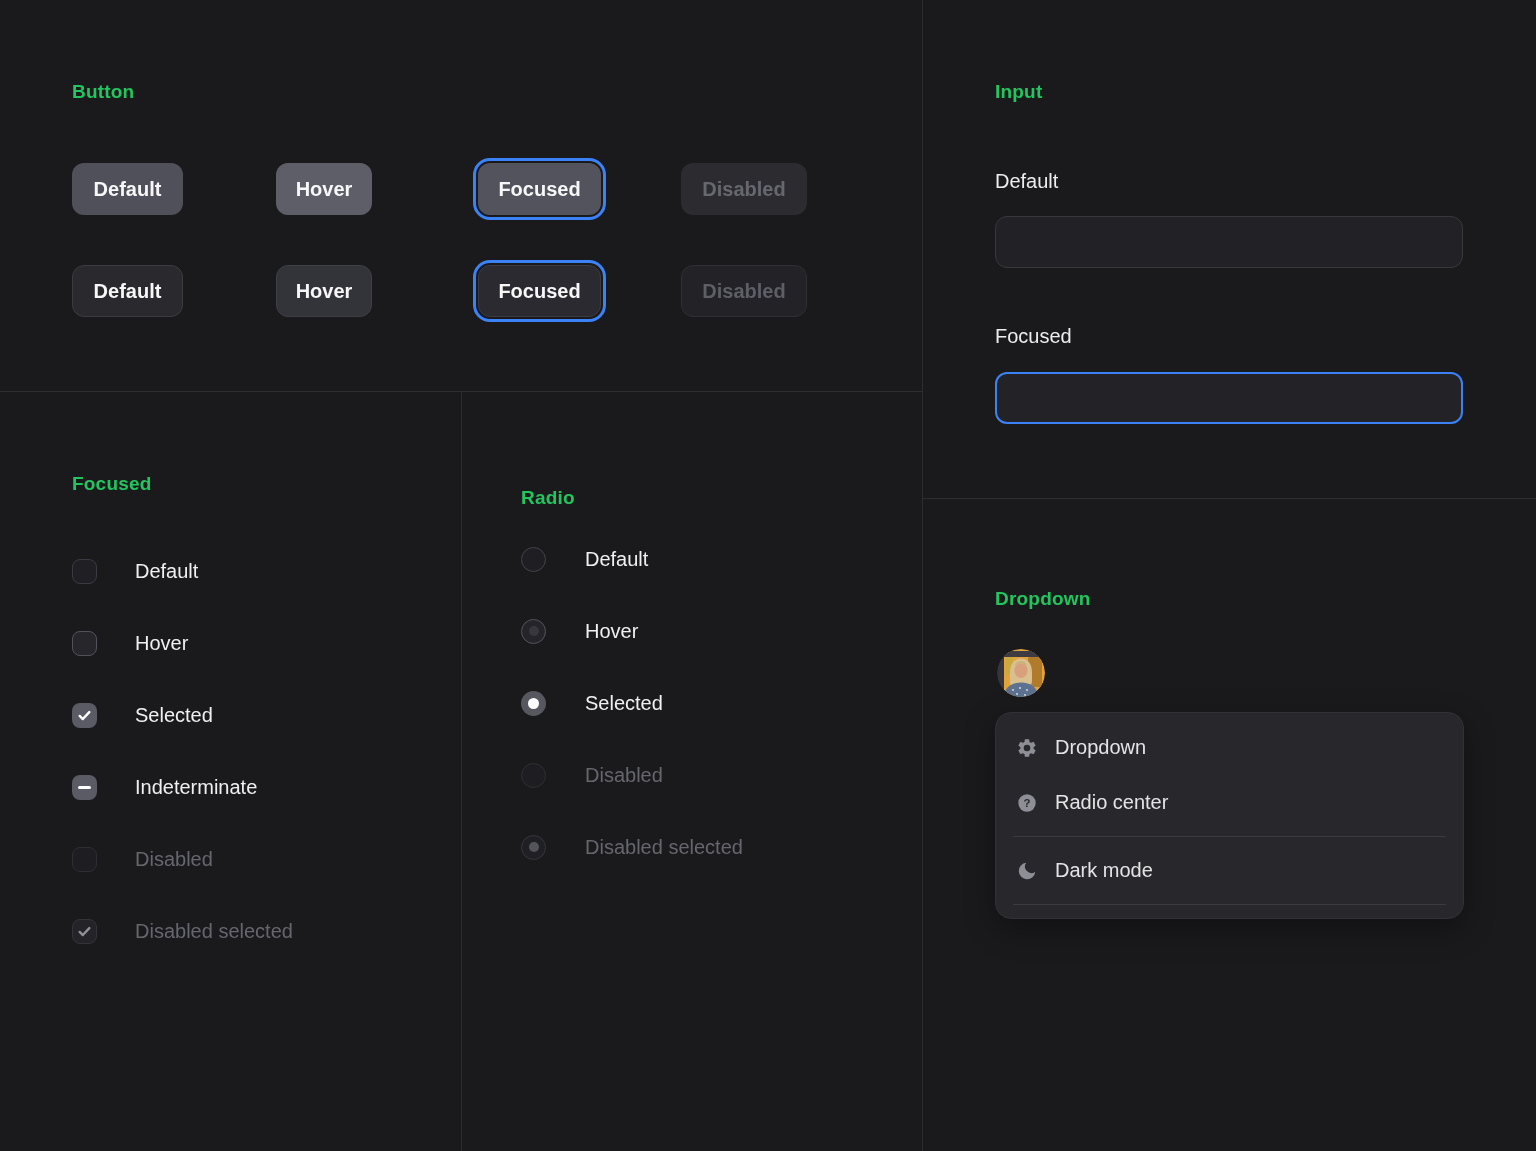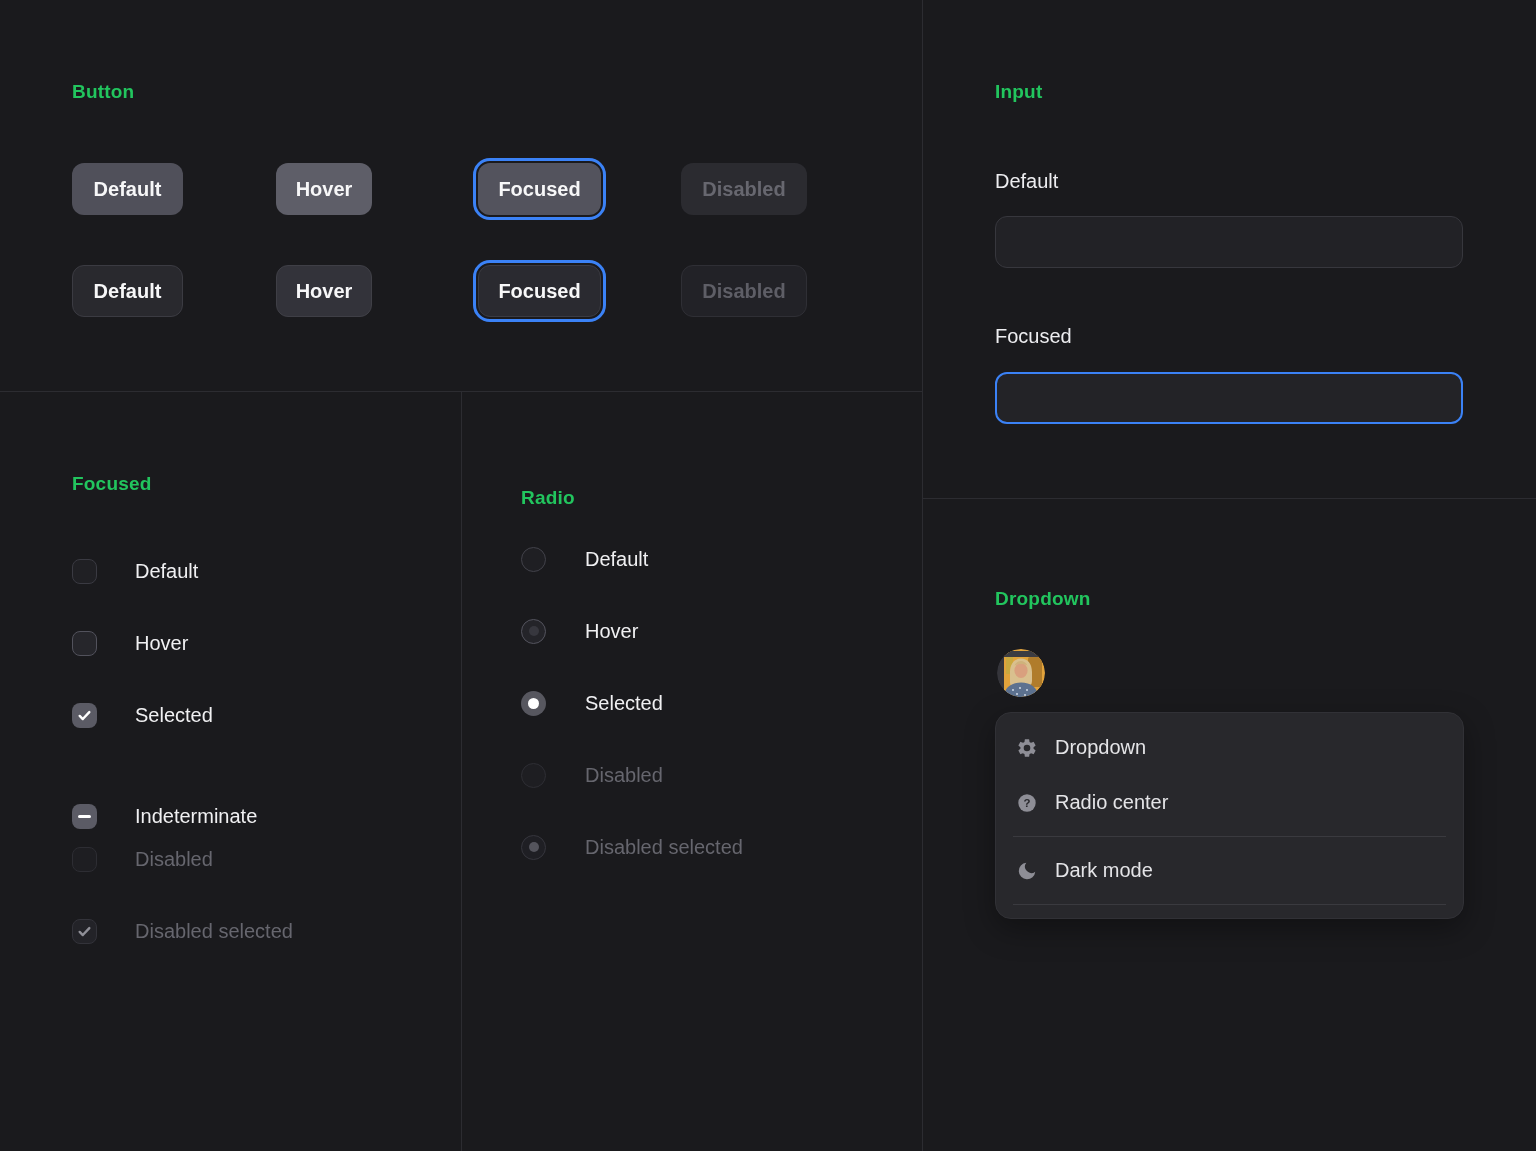--- a/index.html
+++ b/index.html
@@ -140,21 +140,21 @@
     <span class="ctl-label">Hover</span>
   </div>
   <div class="ctl-row" style="left:72px;top:699px;">
     <span class="cb selected">
       <svg viewBox="0 0 24 24">
           <path d="M5.2 12.6l4.4 4.4 9.2-9.8" fill="none" stroke="#ffffff" stroke-width="3.4" stroke-linecap="round" stroke-linejoin="round"></path>
         </svg>
     </span>
     <span class="ctl-label">Selected</span>
   </div>
-  <div class="ctl-row" style="left:72px;top:800px;">
+  <div class="ctl-row" style="left:72px;top:771px;">
     <span class="cb indeterminate">
       <span class="dash"></span>
     </span>
     <span class="ctl-label">Indeterminate</span>
   </div>
   <div class="ctl-row" style="left:72px;top:843px;">
     <span class="cb disabled"></span>
     <span class="ctl-label dim">Disabled</span>
   </div>
   <div class="ctl-row" style="left:72px;top:915px;">

